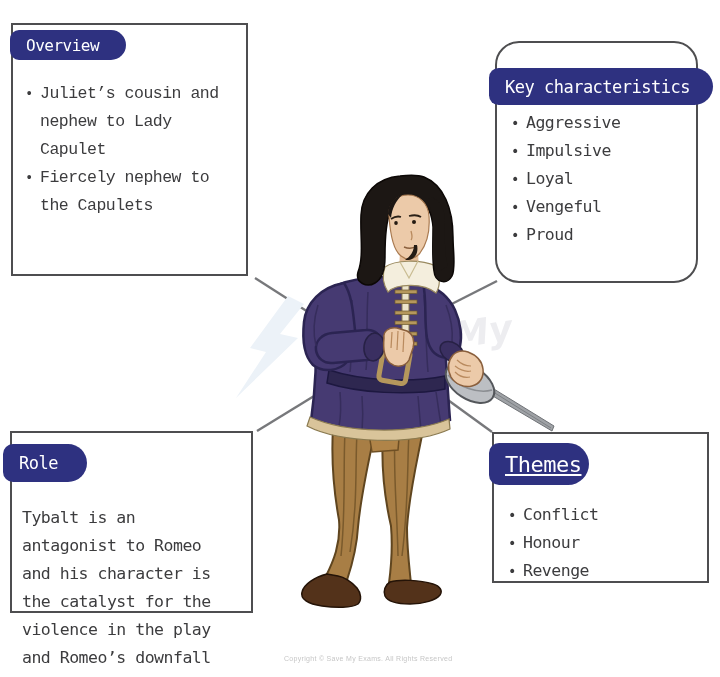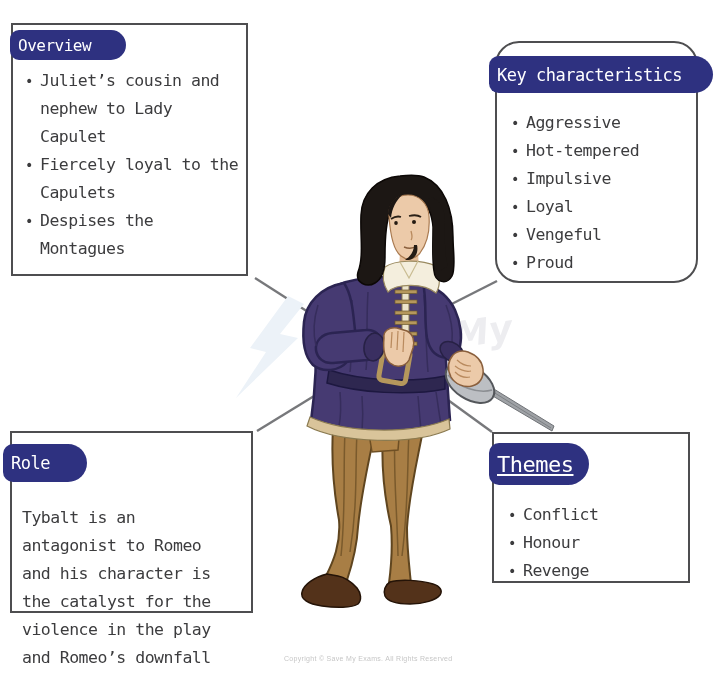--- a/index.html
+++ b/index.html
@@ -10,38 +10,38 @@
   }
   #scene-svg { position:absolute; left:0; top:0; z-index:1; }
 
   .box {
     position:absolute; background:#ffffff;
     border:2px solid #4e4e50; box-sizing:border-box; z-index:2;
   }
   #box-overview { left:11px;  top:23px;  width:237px; height:253px; }
   #box-kc       { left:495px; top:41px;  width:203px; height:242px;border-radius:24px; }
   #box-role     { left:10px;  top:431px; width:243px; height:182px; }
-  #box-themes   { left:492px; top:432px; width:198px; height:151px; }
+  #box-themes   { left:492px; top:432px; width:217px; height:151px; }
 
   .pill {
     position:absolute; z-index:3; background:#2e3180; color:#ffffff;
     display:flex; align-items:center; box-sizing:border-box;
-    padding-left:8px; font-family:"DejaVu Sans Mono", monospace;
+    padding-left:16px; font-family:"DejaVu Sans Mono", monospace;
     letter-spacing:-0.5px;
   }
   #pill-overview { left:10px;  top:30px;  width:116px; height:30px; font-size:16px; border-radius:9px 15px 15px 9px; }
-  #pill-kc       { left:489px; top:56px;  width:224px; height:37px; font-size:17px; border-radius:10px 19px 19px 10px; }
+  #pill-kc       { left:489px; top:68px;  width:224px; height:37px; font-size:17px; border-radius:10px 19px 19px 10px; }
   #pill-role     { left:3px;   top:444px; width:84px;  height:38px; font-size:17px; border-radius:10px 19px 19px 10px;text-align:center; }
   #pill-themes   { left:489px; top:443px; width:100px; height:42px; font-size:22px; border-radius:10px 21px 21px 10px;text-decoration:underline; }
 
   .box-content {
     position:absolute; color:#3c3c3e; font-size:16.5px; line-height:28px;
     letter-spacing:-0.5px;
   }
-  #content-overview { left:10px; top:42px; width:216px; }
+  #content-overview { left:10px; top:55px; width:216px;font-family:Liberation Mono, monospace; }
   #content-kc       { left:12px; top:66px; width:184px; }
   #content-role     { left:10px; top:71px; width:214px; }
   #content-themes   { left:12px; top:67px; width:196px; }
 
   ul.bullets { list-style:none; margin:0; padding:0; }
   ul.bullets li { position:relative; padding-left:17px; }
   ul.bullets li::before {
     content:"\2022"; position:absolute; left:2px; top:0; font-size:14px;
   }
   .plain-text { margin:0; }
@@ -173,34 +173,32 @@
         <path d="M404,247 C409,249 414,248 417,246" fill="none" stroke="#8a5f3c" stroke-width="1.5"></path>
         <path d="M417,245 C419,254 414,261 405,260 C411,256 414,251 414,245 Z" fill="#241b13"></path>
       </g>
     </g>
   </svg>
 
   <div class="box" id="box-overview">
     <div class="box-content" id="content-overview">
       <ul class="bullets">
           <li>Juliet’s cousin and nephew to Lady Capulet</li>
-          <li>Fiercely loyal to the Capulets</li>
-          <li>Despises the Montagues</li>
+          <li>Fiercely nephew to the Capulets</li>
         </ul>
     </div>
   </div>
   <div class="pill" id="pill-overview">
     <span>Overview</span>
   </div>
 
   <div class="box" id="box-kc">
     <div class="box-content" id="content-kc">
       <ul class="bullets">
           <li>Aggressive</li>
-          <li>Hot-tempered</li>
           <li>Impulsive</li>
           <li>Loyal</li>
           <li>Vengeful</li>
           <li>Proud</li>
         </ul>
     </div>
   </div>
   <div class="pill" id="pill-kc">
     <span>Key characteristics</span>
   </div>

